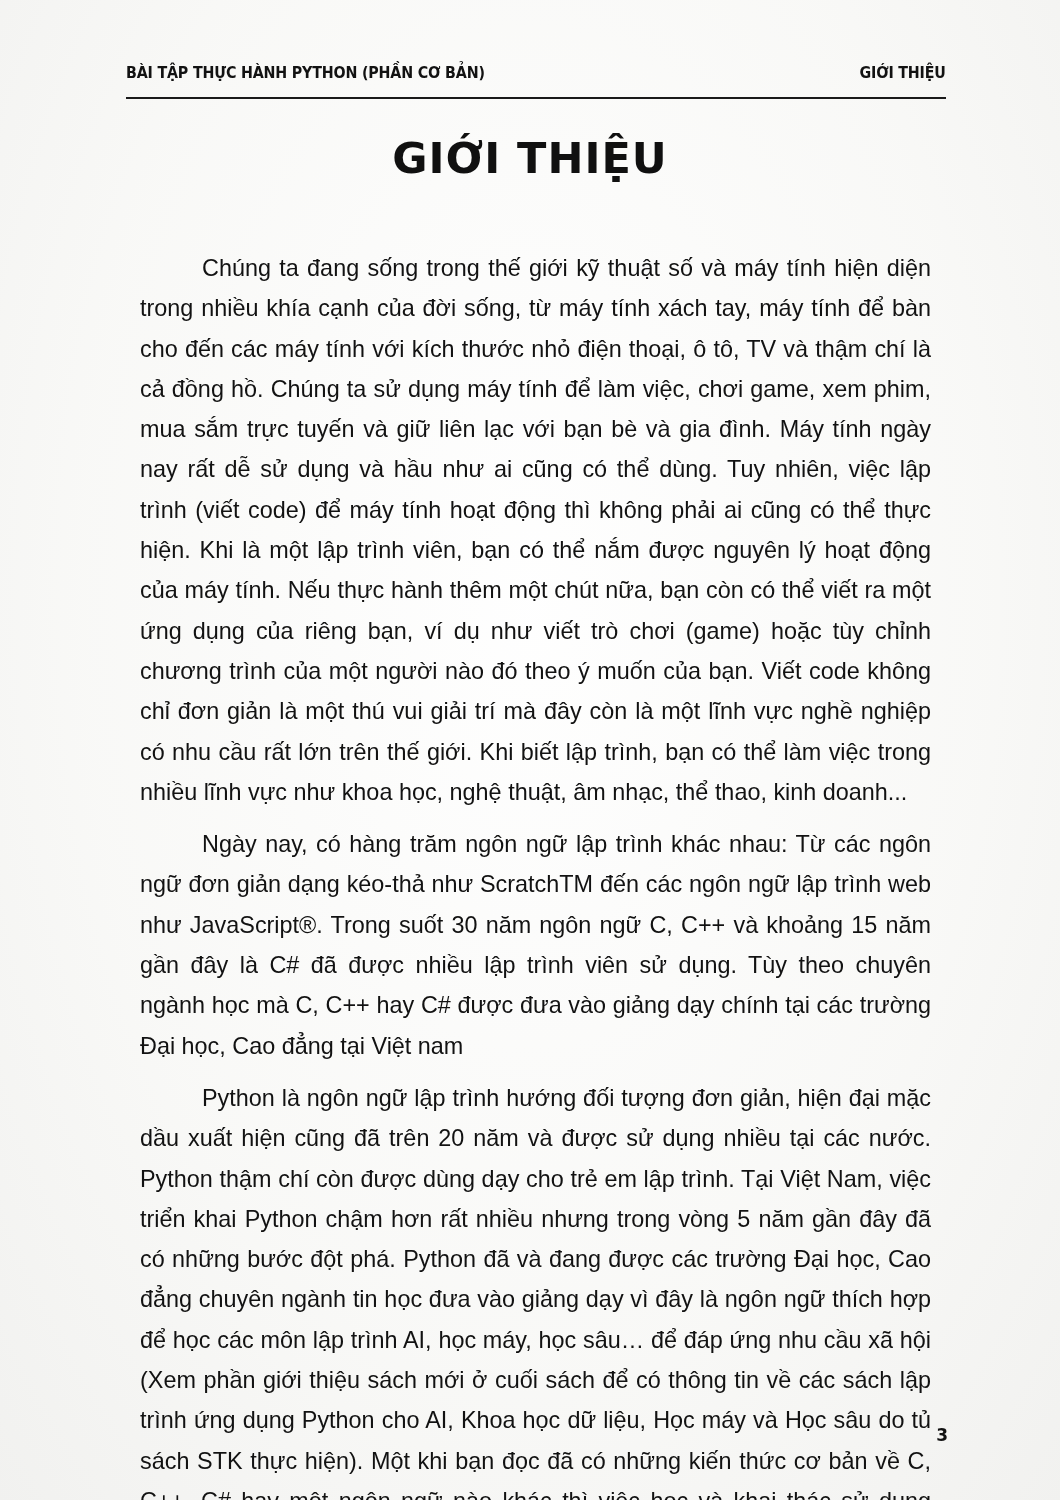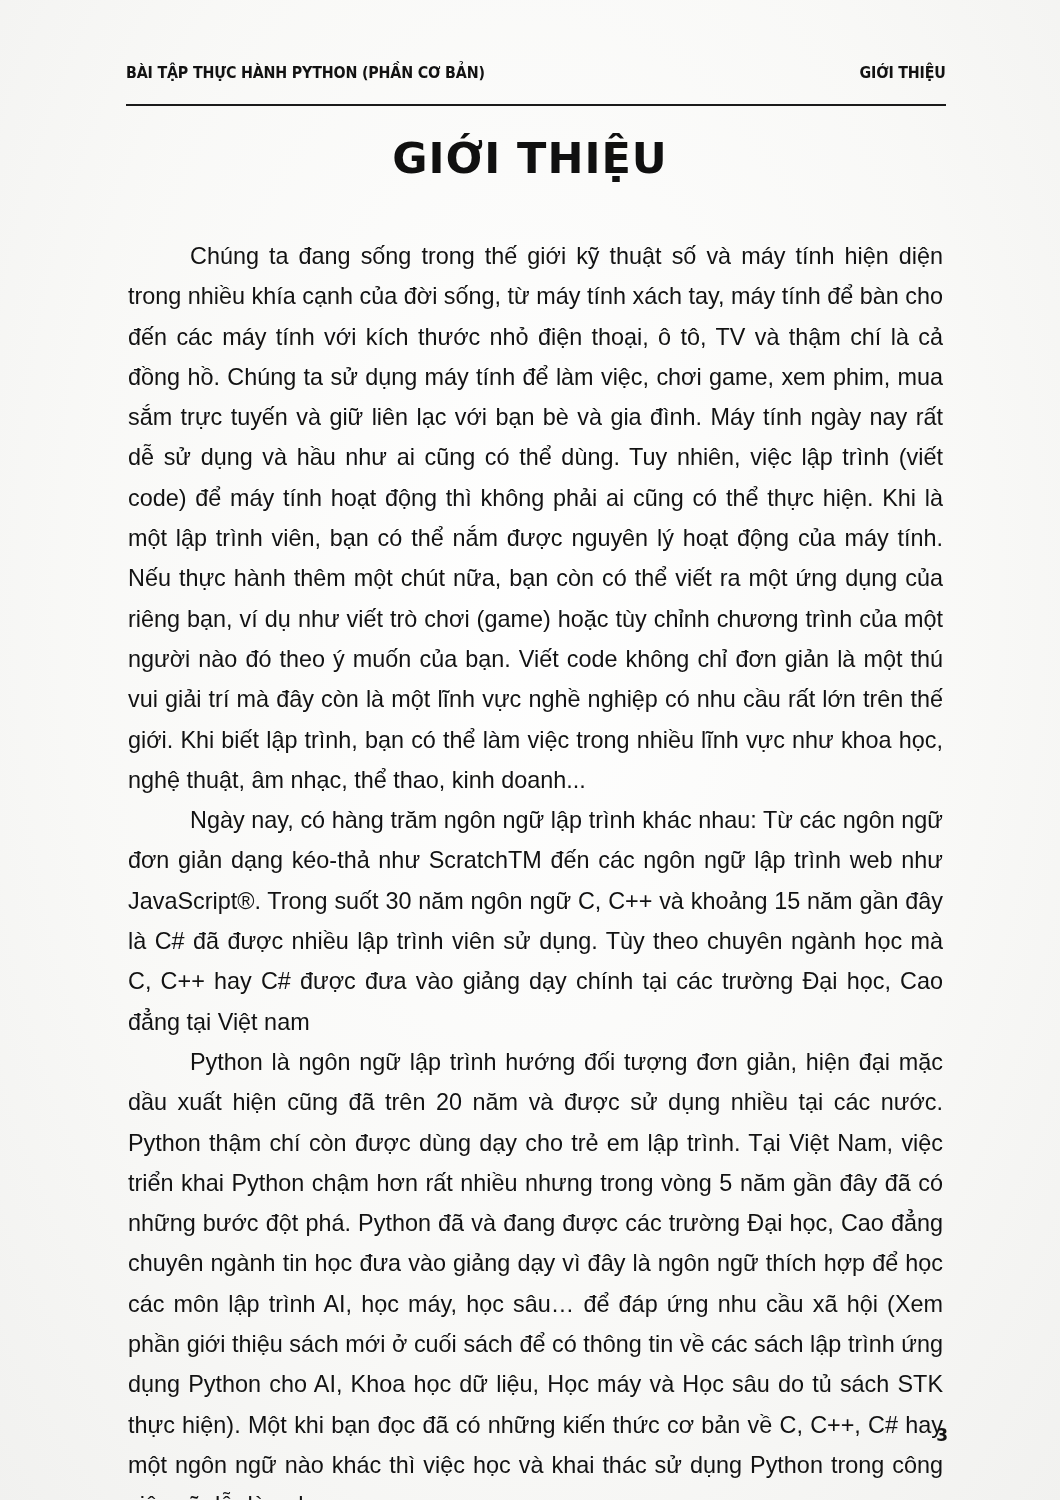--- a/index.html
+++ b/index.html
@@ -36,21 +36,21 @@
 
   .header {
     position: absolute;
     left: 126px;
     top: 64px;
     width: 820px;
     display: flex;
     align-items: flex-end;
     justify-content: space-between;
     border-bottom: 2.5px solid #1a1a1a;
-    padding-bottom: 22px;
+    padding-bottom: 15px;
   }
 
   .header-left {
     font-family: "DejaVu Sans", sans-serif;
     font-weight: bold;
     font-size: 15.5px;
     letter-spacing: -0.2px;
     color: #121212;
     transform: scaleX(0.92);
     transform-origin: left bottom;
@@ -88,21 +88,21 @@
     width: 815px;
     font-family: "Liberation Sans", sans-serif;
     font-size: 23.4px;
     line-height: 40.3px;
     color: #121212;
     text-align: justify;
     text-justify: inter-word;
   }
 
   .body-text p {
-    margin: 0;
+    margin: 12px;
     text-indent: 62px;
   }
 
   .page-number {
     position: absolute;
     right: 112px;
     bottom: 55px;
     font-family: "DejaVu Sans", sans-serif;
     font-weight: bold;
     font-size: 17px;

